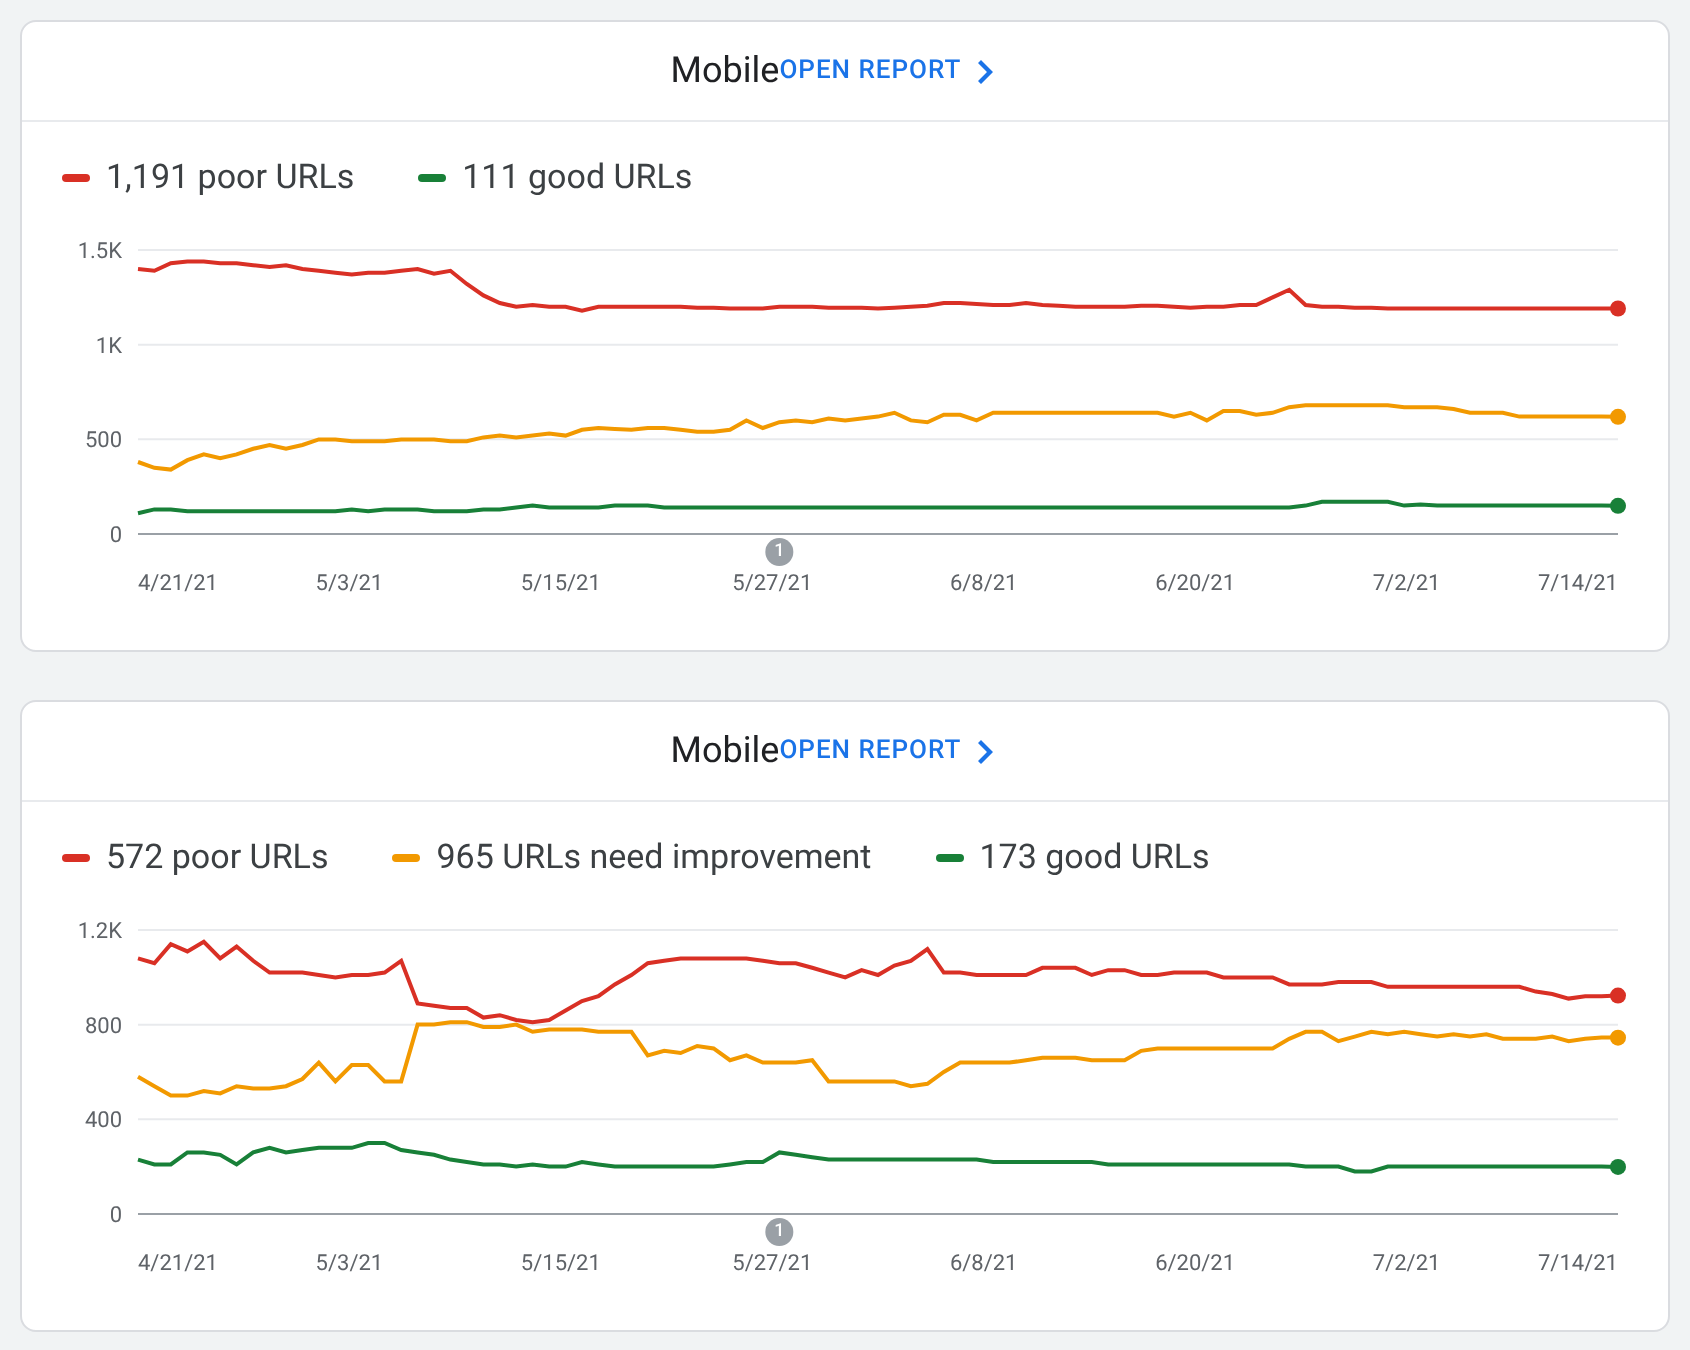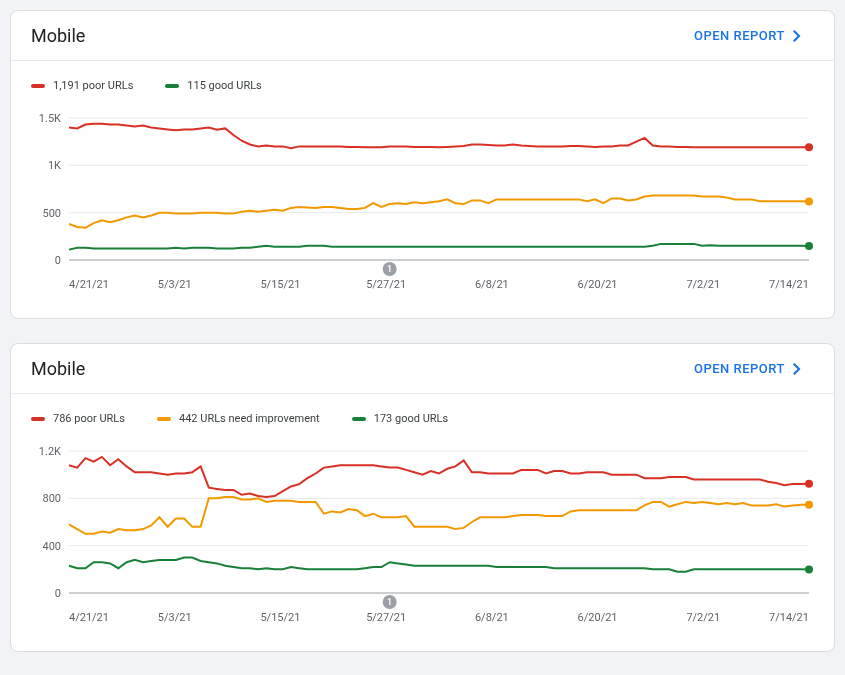--- a/index.html
+++ b/index.html
@@ -11,21 +11,21 @@
     }
     .card {
       background: #fff;
       border: 1px solid #dadce0;
       border-radius: 8px;
       margin-bottom: 24px;
       padding: 0;
     }
     .card-header {
       display: flex;
-      justify-content: space-between;
+      justify-content: center;
       align-items: center;
       padding: 14px 33px 14px 20px;
     }
     .card-title {
       font-size: 18px;
       font-weight: 400;
       color: #202124;
     }
     .open-report {
       display: flex;
@@ -41,21 +41,21 @@
     .open-report svg { width: 8px; height: 12px; }
     .divider {
       height: 1px;
       background: #e8eaed;
       margin: 0;
     }
     .legend {
       display: flex;
       gap: 32px;
       padding: 18px 20px 10px 20px;
-      font-size: 11px;
+      font-size: 17px;
       color: #3c4043;
     }
     .legend-item {
       display: flex;
       align-items: center;
       gap: 8px;
     }
     .legend-dash {
       width: 14px;
       height: 4px;
@@ -95,21 +95,21 @@
     </div>
   </div>
   <div class="divider"></div>
   <div class="legend">
     <div class="legend-item">
       <span class="legend-dash dash-red"></span>
       <span>1,191 poor URLs</span>
     </div>
     <div class="legend-item">
       <span class="legend-dash dash-green"></span>
-      <span>115 good URLs</span>
+      <span>111 good URLs</span>
     </div>
   </div>
   <div class="chart-area">
     <svg class="chart-svg" id="chart-0" width="790" height="190">
         <line x1="38" x2="778" y1="150" y2="150" class="baseline"></line>
         <text x="30" y="154" text-anchor="end" font-size="11" fill="#5f6368">0</text>
         <line x1="38" x2="778" y1="102.66666666666667" y2="102.66666666666667" class="gridline"></line>
         <text x="30" y="106.66666666666667" text-anchor="end" font-size="11" fill="#5f6368">500</text>
         <line x1="38" x2="778" y1="55.33333333333334" y2="55.33333333333334" class="gridline"></line>
         <text x="30" y="59.33333333333334" text-anchor="end" font-size="11" fill="#5f6368">1K</text>
@@ -142,25 +142,25 @@
       <span>OPEN REPORT</span>
       <svg viewBox="0 0 8 12">
           <path d="M0 1.5 L1.5 0 L7.5 6 L1.5 12 L0 10.5 L4.5 6 Z" fill="#1a73e8"></path>
         </svg>
     </div>
   </div>
   <div class="divider"></div>
   <div class="legend">
     <div class="legend-item">
       <span class="legend-dash dash-red"></span>
-      <span>786 poor URLs</span>
+      <span>572 poor URLs</span>
     </div>
     <div class="legend-item">
       <span class="legend-dash dash-orange"></span>
-      <span>442 URLs need improvement</span>
+      <span>965 URLs need improvement</span>
     </div>
     <div class="legend-item">
       <span class="legend-dash dash-green"></span>
       <span>173 good URLs</span>
     </div>
   </div>
   <div class="chart-area">
     <svg class="chart-svg" id="chart-1" width="790" height="190">
         <line x1="38" x2="778" y1="150" y2="150" class="baseline"></line>
         <text x="30" y="154" text-anchor="end" font-size="11" fill="#5f6368">0</text>

